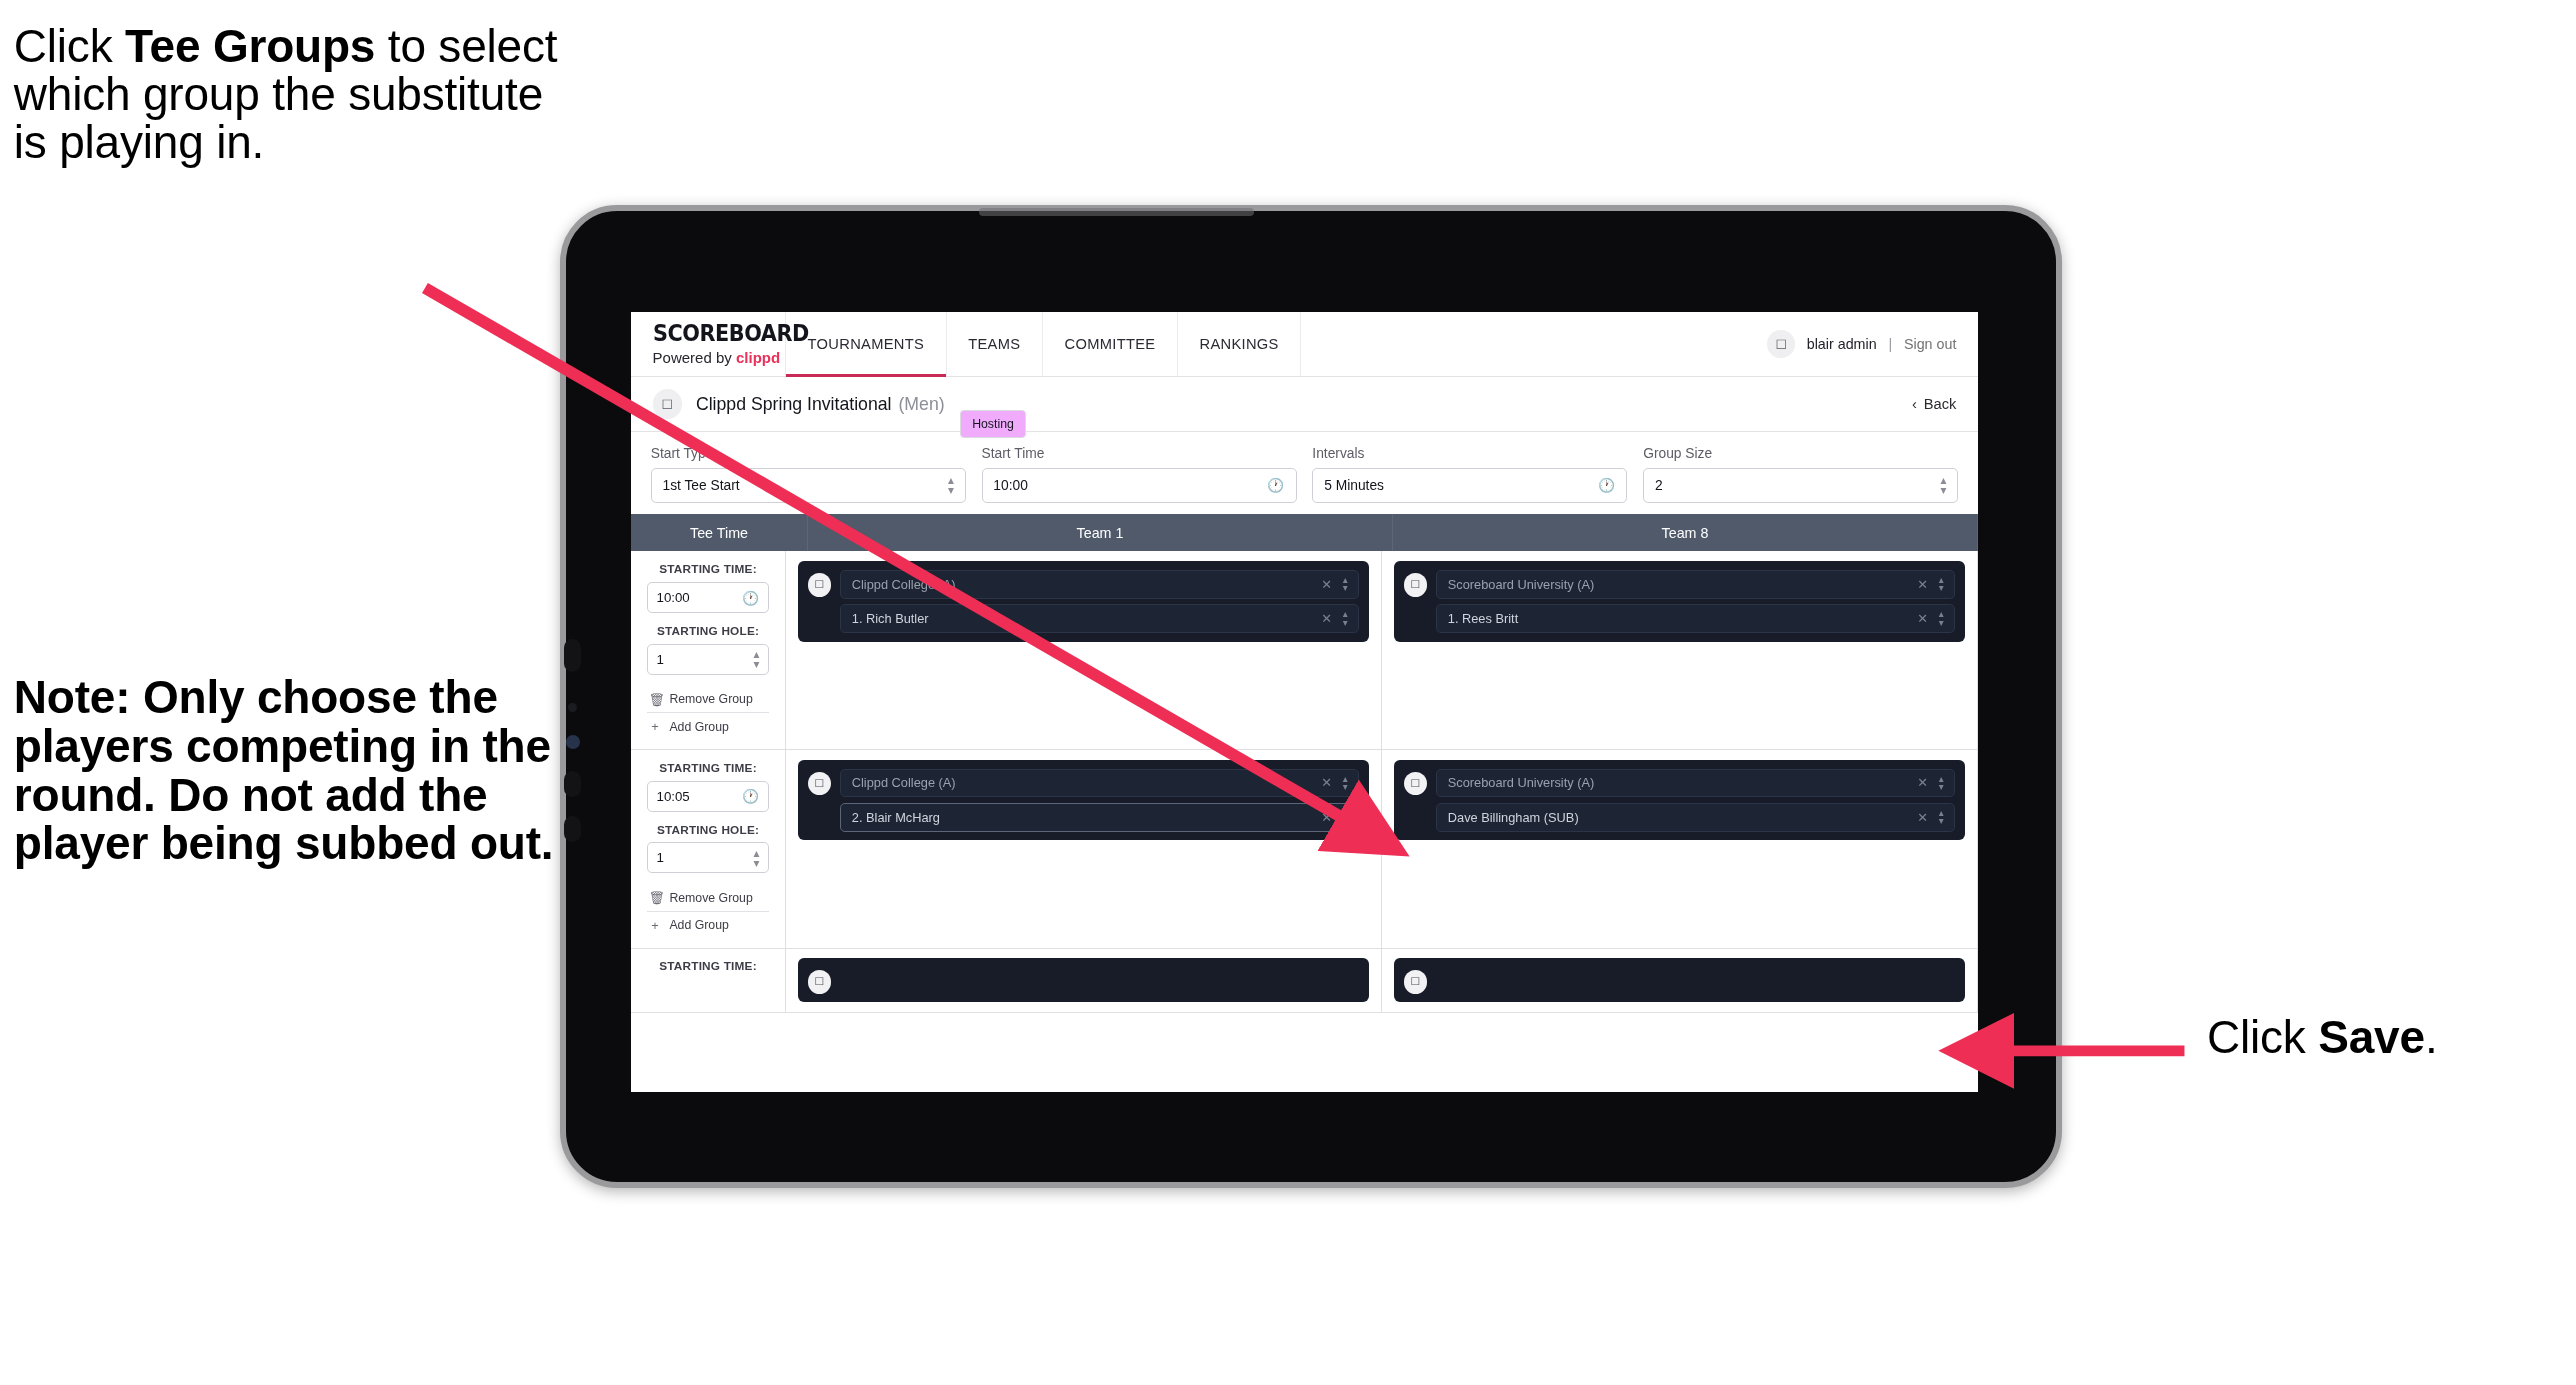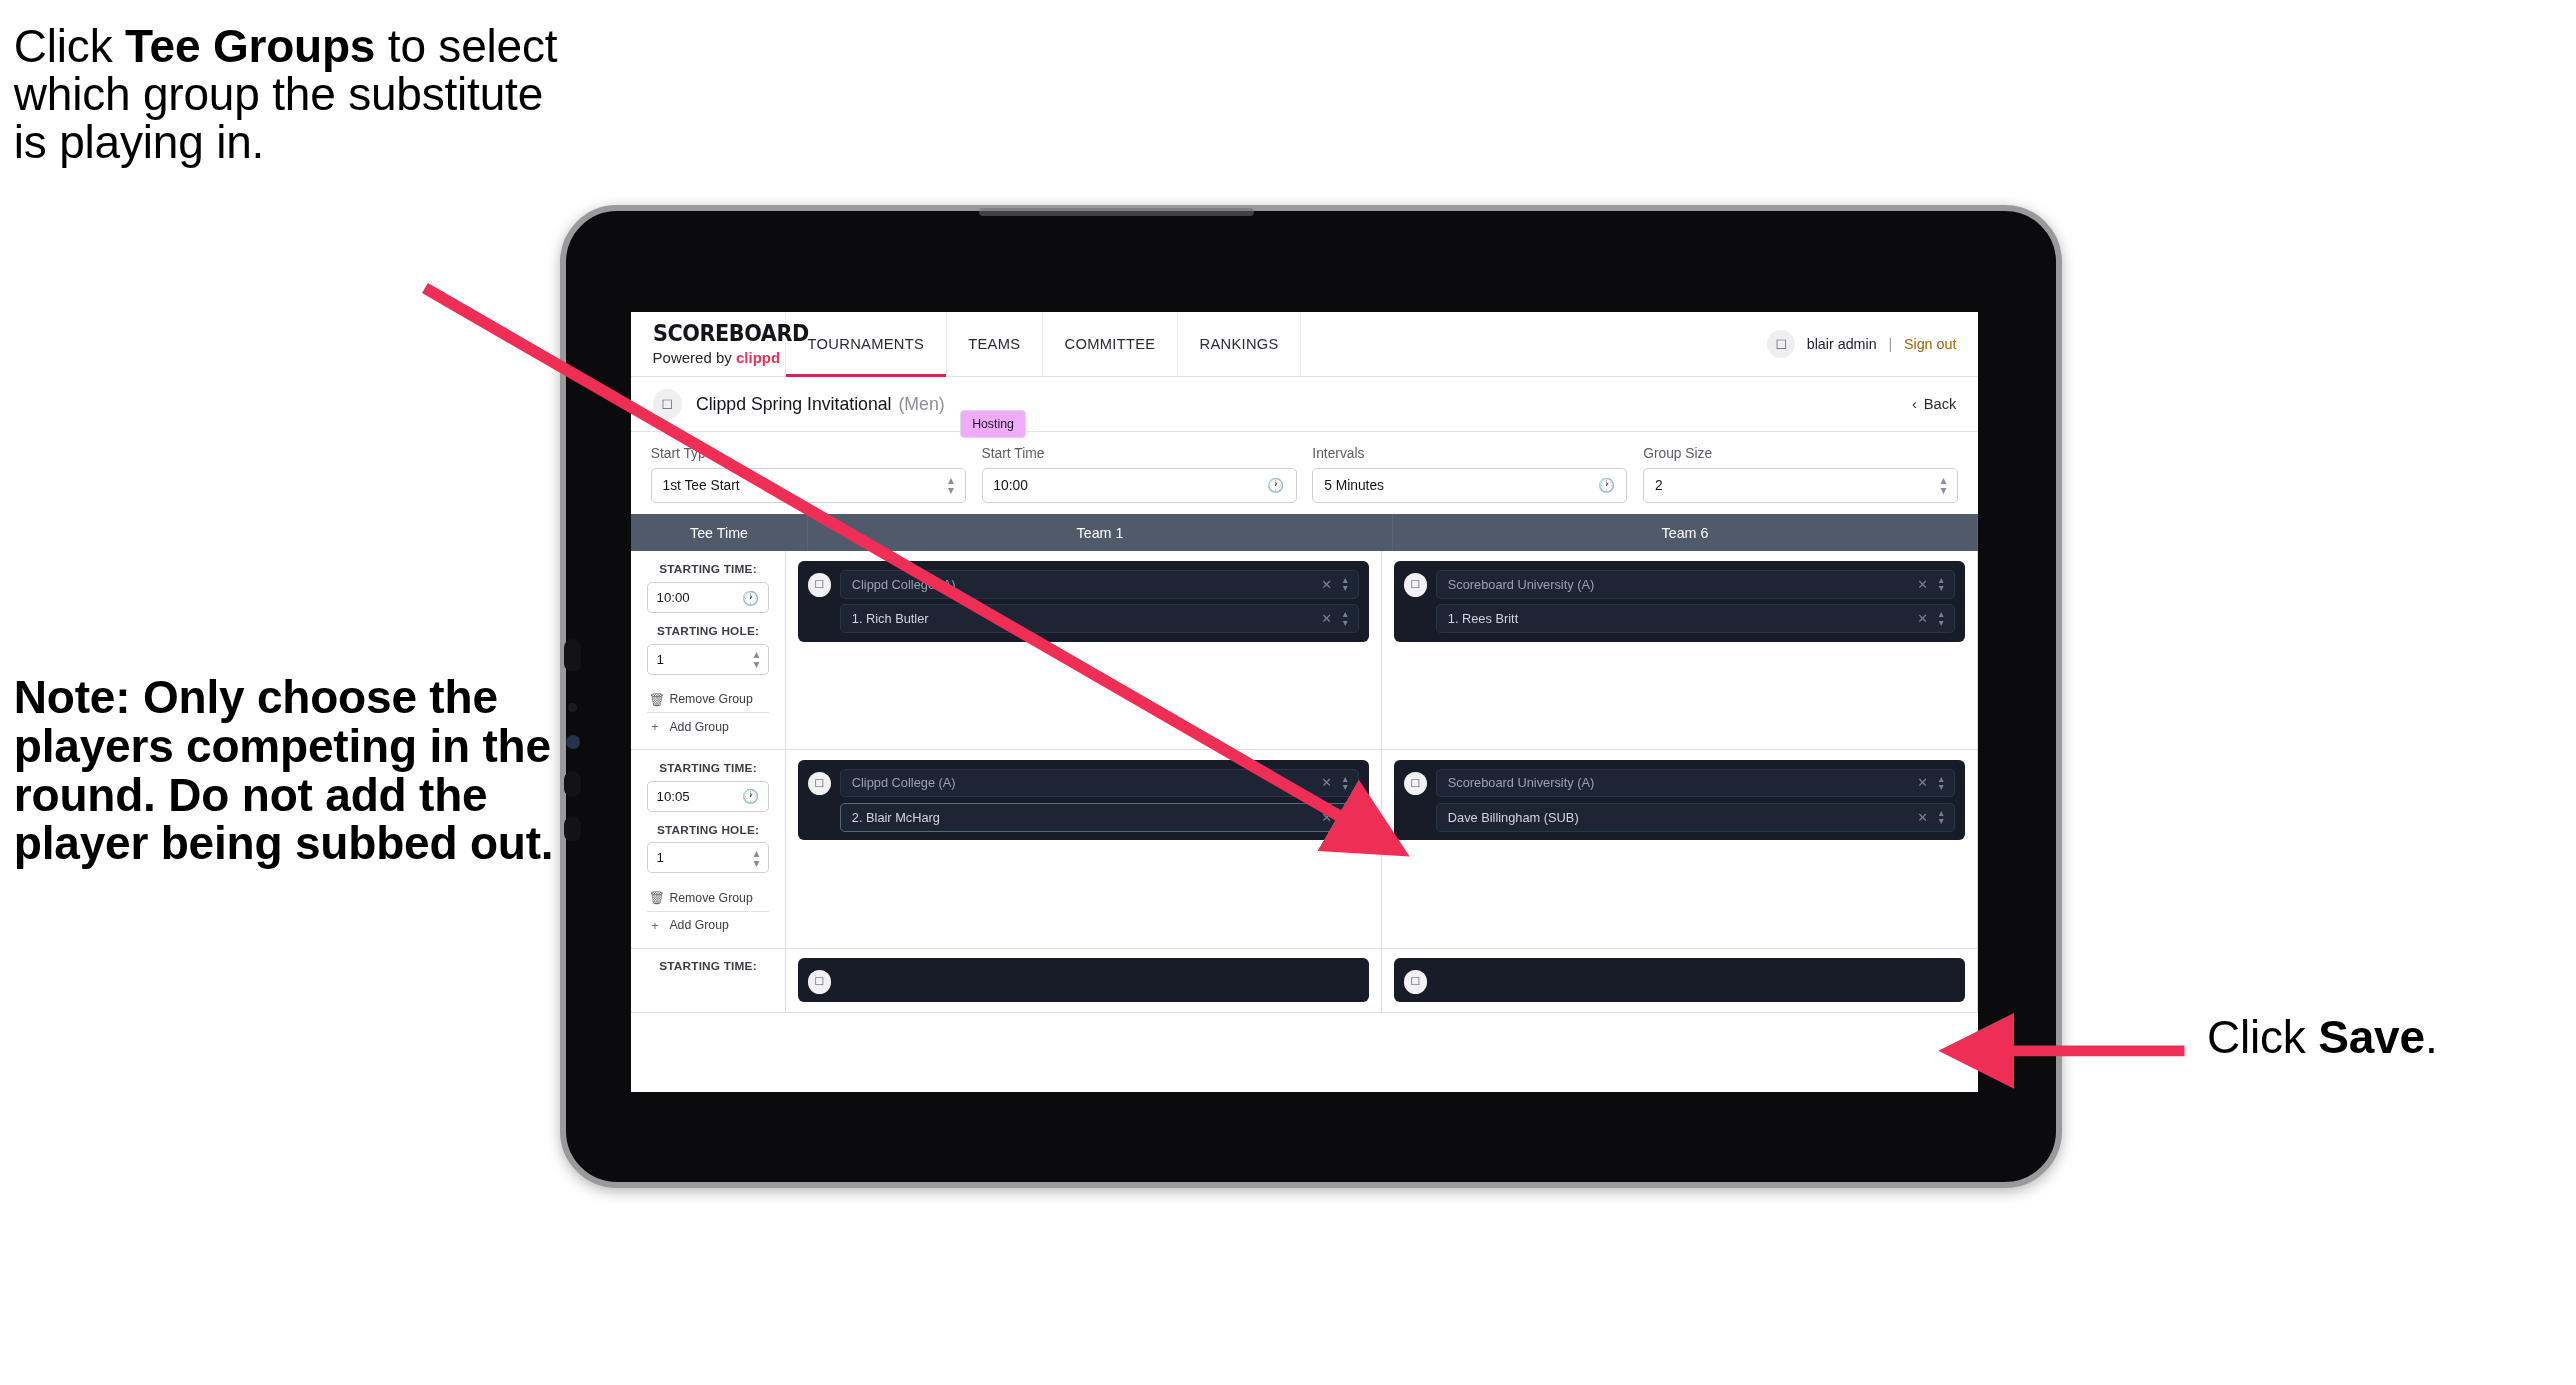--- a/index.html
+++ b/index.html
@@ -78,21 +78,21 @@
   .navtab.active::after {
     content:""; position:absolute; left:0; right:0; bottom:-1px; height:2.9px; background:#c92a55;
   }
   .nav-right { margin-left:auto; display:flex; align-items:center; padding-right: 21.6px; gap: 11.8px; }
   .avatar-circle {
     width: 27.5px; height:27.5px; border-radius:50%; background:#efeff1;
     display:flex; align-items:center; justify-content:center; color:#5a5a66; font-size:12.8px;
   }
   .nav-user { font-size: 14.3px; color:#22222a; }
   .nav-sep { color:#9a9aa3; font-size: 14.3px; }
-  .nav-signout { font-size: 14.3px; color:#a16207; }
+  .nav-signout { font-size: 14.3px; color:#737373; }
 
   
   .tourbar {
     height: 55px; display:flex; align-items:center; padding: 0 21.6px;
     border-bottom: 1px solid #e3e3e6; background:#fff;
   }
   .tour-icon {
     width: 29.5px; height:29.5px; border-radius:50%; background:#efeff1;
     display:flex; align-items:center; justify-content:center; color:#5a5a66; font-size:12.8px;
     margin-right: 13.8px;
@@ -261,21 +261,21 @@
                 <span>▴</span>
                 <span>▾</span>
               </span>
           </div>
         </div>
       </div>
 
       <div class="tablehead">
         <div class="th th-tee">Tee Time</div>
         <div class="th th-team">Team 1</div>
-        <div class="th th-team">Team 6</div>
+        <div class="th th-team">Team 8</div>
       </div>
 
       <div class="tbody">
 
         <div class="trow">
           <div class="tee-cell">
             <div class="tee-lab">STARTING TIME:</div>
             <div class="tee-box">
               <span class="val">10:00</span>
               <span class="ic">🕐</span>

